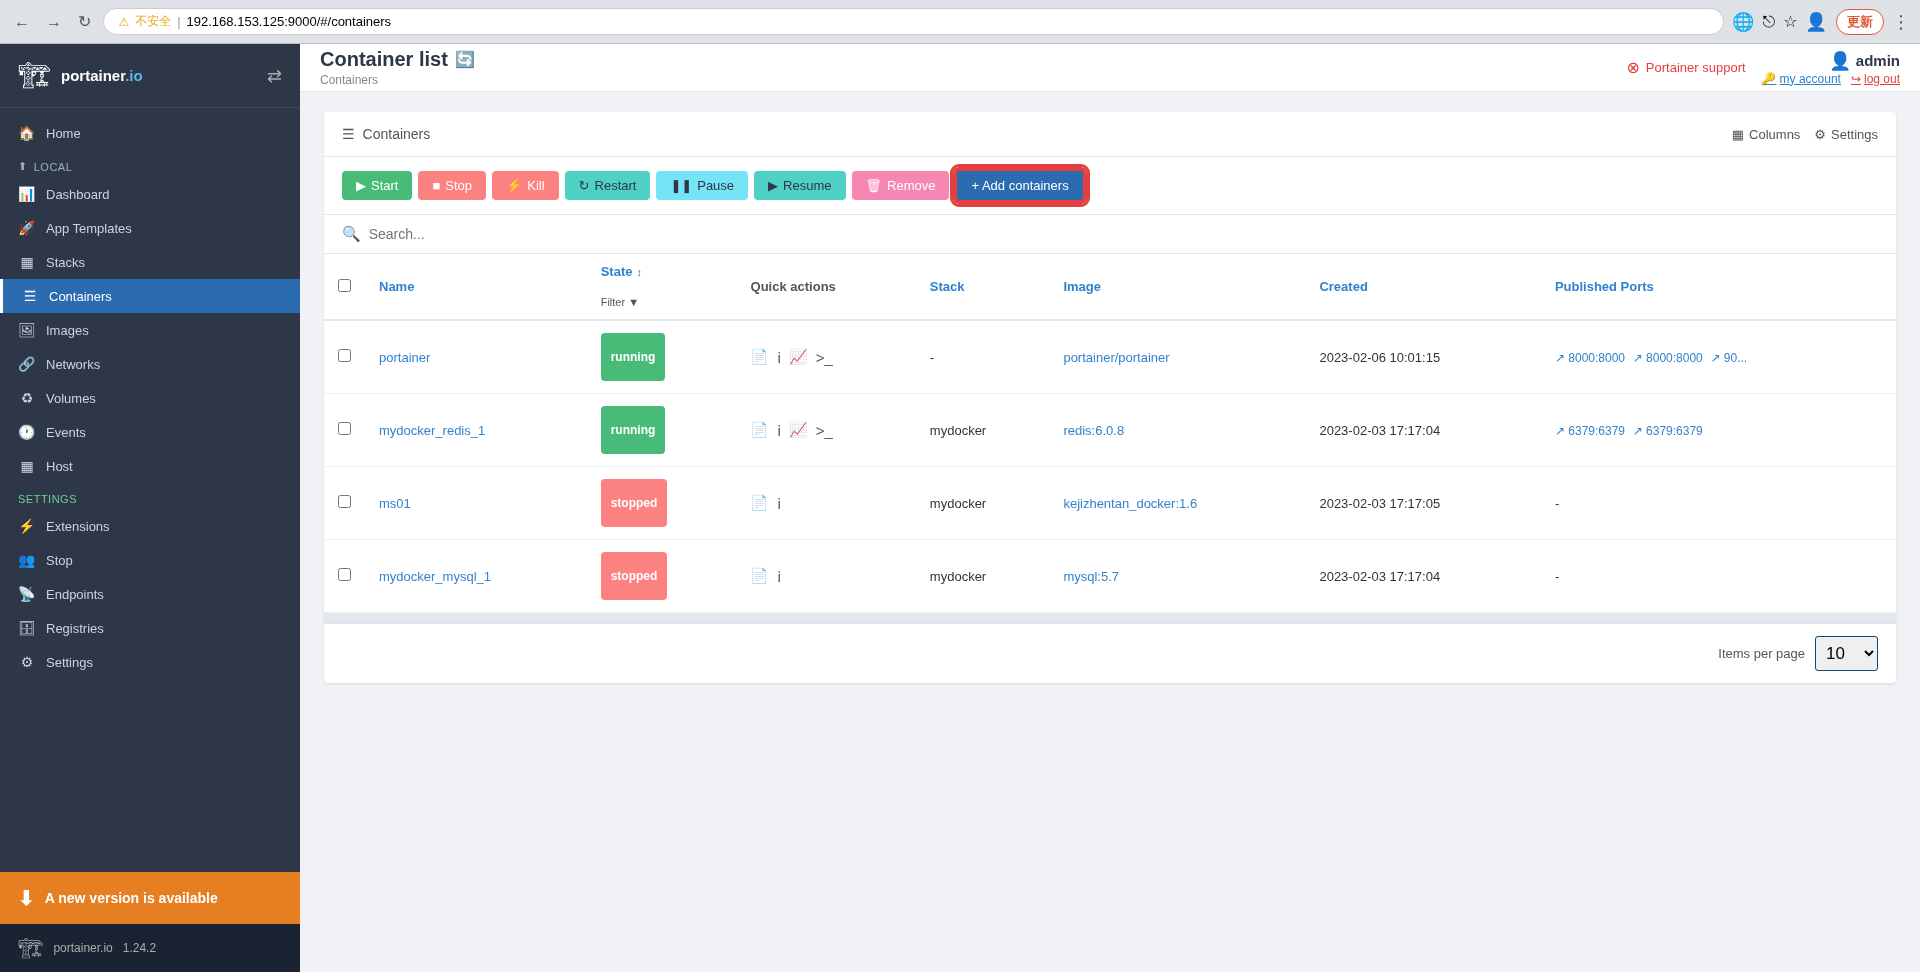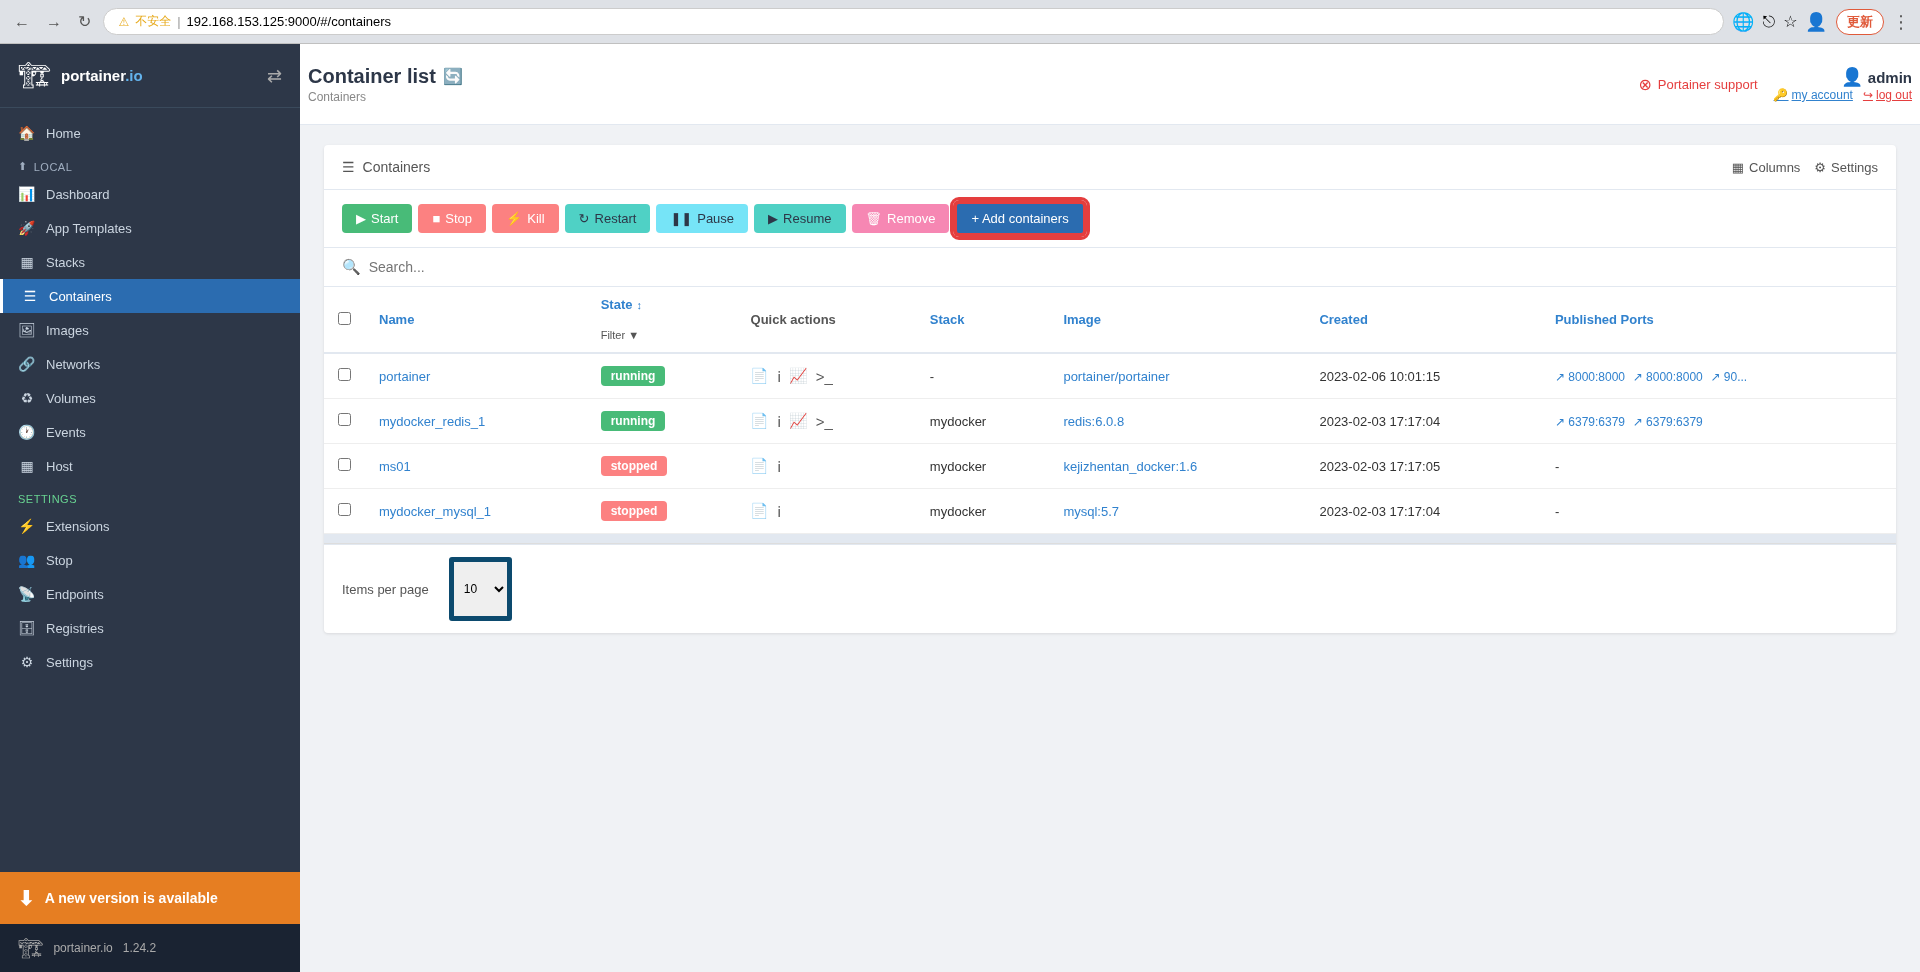--- a/index.html
+++ b/index.html
@@ -154,26 +154,26 @@
     .main-content {
       flex: 1;
       background: #f0f2f5;
       display: flex;
       flex-direction: column;
       overflow: hidden;
     }
 
     .top-bar {
       background: white;
-      padding: 12px 8px;
+      padding: 12px 20px;
       display: flex;
       align-items: center;
       justify-content: space-between;
       border-bottom: 1px solid #e2e8f0;
-      height: 81px;
+      height: 48px;
     }
     .page-title-area { display: flex; flex-direction: column; }
     .page-title {
       font-size: 20px;
       font-weight: bold;
       color: #2d3748;
       display: flex;
       align-items: center;
       gap: 8px;
     }
@@ -316,21 +316,21 @@
     }
     th.gray { color: #555; }
     td {
       padding: 12px 14px;
       border-bottom: 1px solid #eee;
       font-size: 13px;
       color: #333;
       vertical-align: middle;
     }
     .status-badge {
-      padding: 3px 10px;
+      padding: 17px 10px;
       border-radius: 4px;
       font-size: 12px;
       font-weight: bold;
       color: white;
       display: inline-block;
     }
     .status-running { background: #48bb78; }
     .status-stopped { background: #fc8181; }
 
     .link-blue { color: #3182ce; text-decoration: none; cursor: pointer; }
@@ -343,31 +343,32 @@
       font-size: 12px;
       display: inline-flex;
       align-items: center;
       gap: 2px;
       margin-right: 4px;
     }
 
     .table-footer {
       padding: 12px 18px;
       display: flex;
-      align-items: center;
-      gap: 20px;
+      justify-content: flex-end;
+      align-items: center;
+      gap: 10px;
       font-size: 13px;
       color: #555;
       border-top: 1px solid #e2e8f0;
     }
     .items-per-page select {
-      border: 5px solid #0c4a6e;
+      border: 1px solid #0c4a6e;
       border-radius: 3px;
-      padding: 19px 6px;
-      font-size: 12px;
+      padding: 6px 6px;
+      font-size: 17px;
     }
 
     .scrollbar-area {
       overflow-x: auto;
     }
 
     
     .btn-blue-dark {
       outline: 3px solid #e53e3e;
       outline-offset: 2px;

